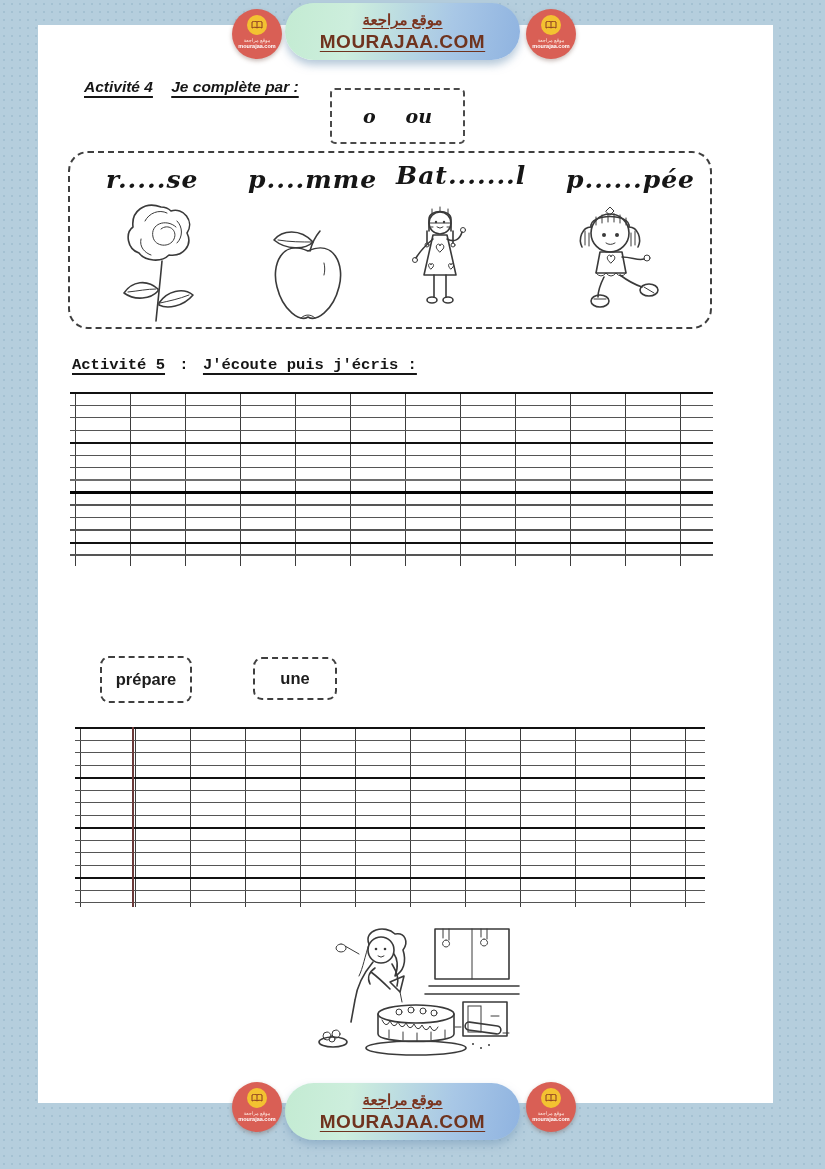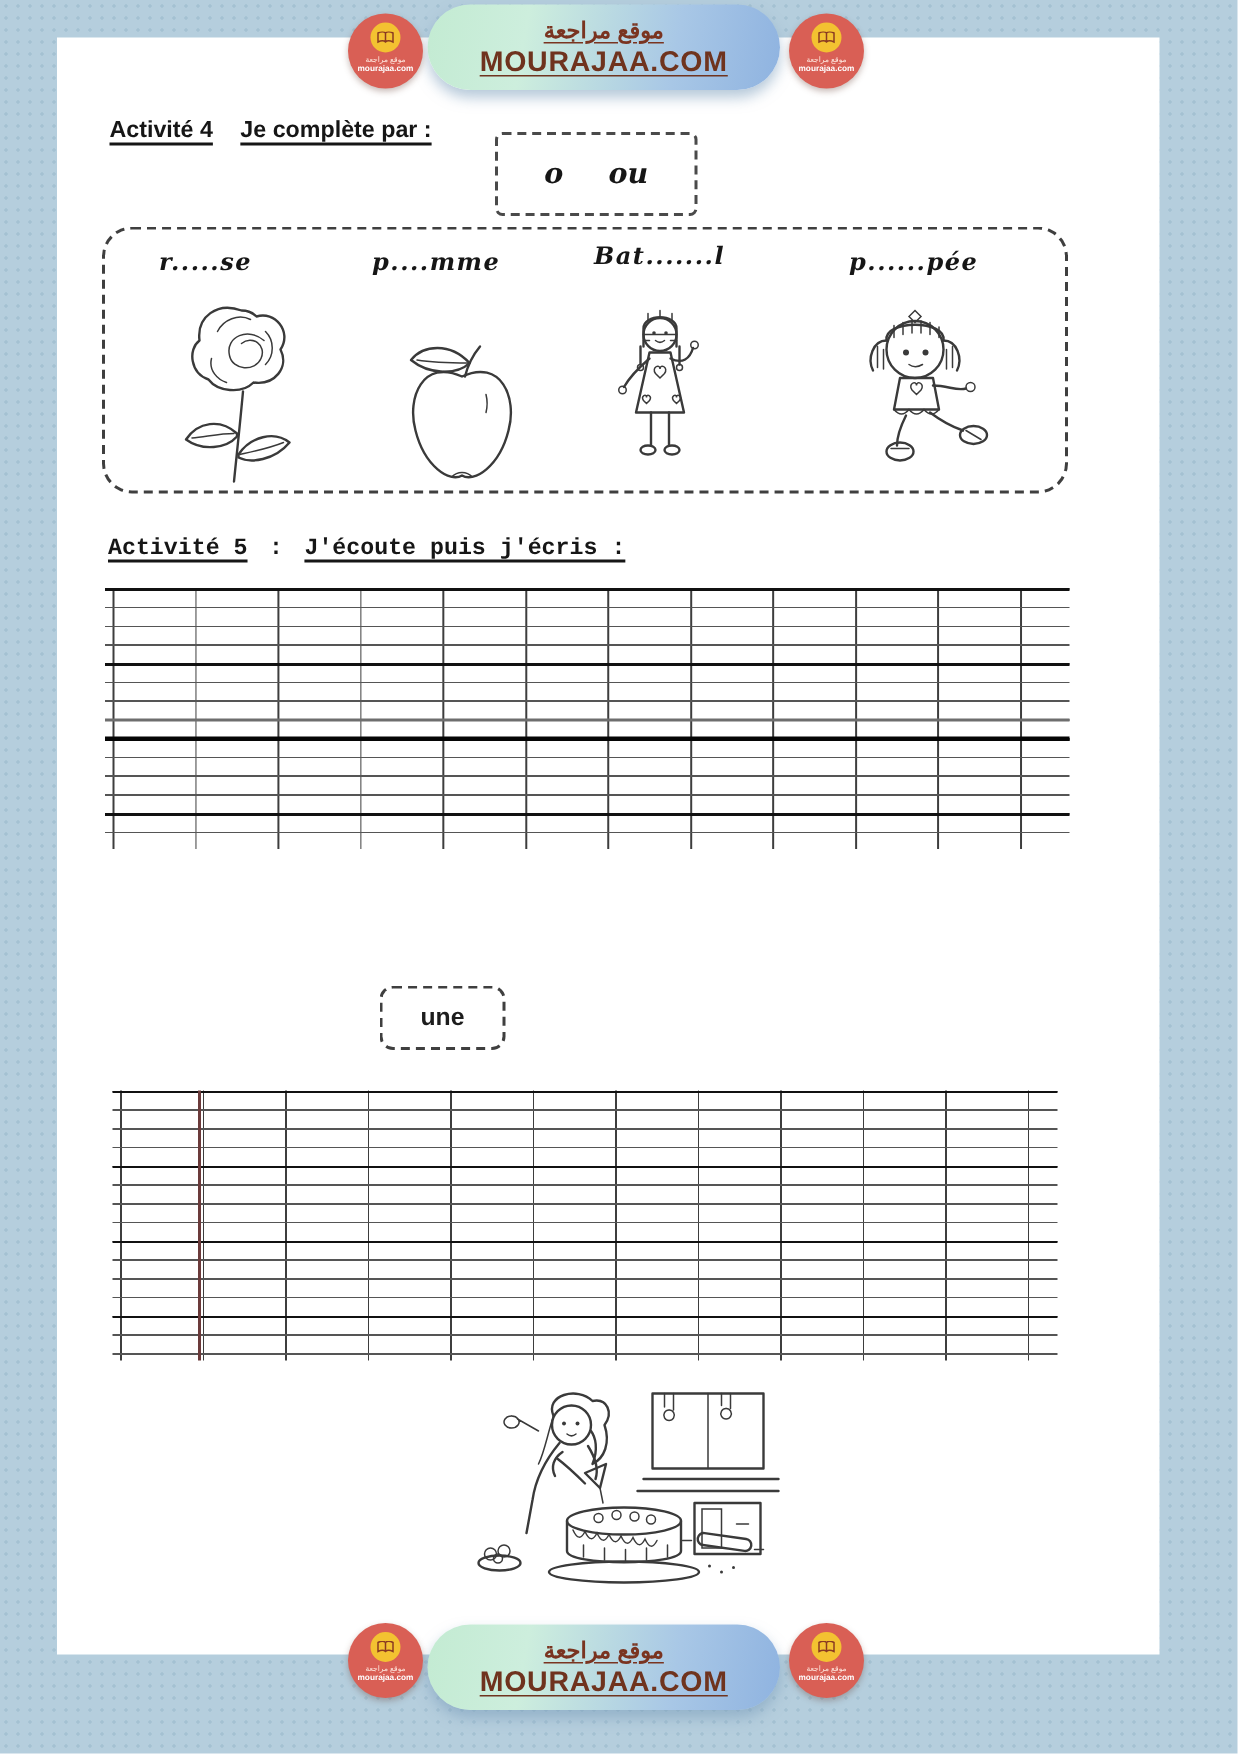--- a/index.html
+++ b/index.html
@@ -61,21 +61,21 @@
     position:absolute; left:292px; top:63px; width:135px; height:56px;
     border:2px dashed #4a4a4a; border-radius:5px;
     display:flex; align-items:center; justify-content:center; gap:30px;
   }
   .cursive{ font-family:"DejaVu Serif", serif; font-style:italic; font-weight:bold; }
   .choice-box span{ font-size:19px; }
   .big-box{
     position:absolute; left:30px; top:126px; width:644px; height:178px;
     border:2.5px dashed #3f3f3f; border-radius:20px;
   }
-  .fill-word{ position:absolute; font-size:16px; letter-spacing:1px; white-space:nowrap; }
+  .fill-word{ position:absolute; font-size:25px; letter-spacing:1px; white-space:nowrap; }
   .fig{ position:absolute; }
   .fig svg{ width:100%; height:100%; }
   .ln{ fill:none; stroke:#3a3a3a; stroke-width:1.6; stroke-linecap:round; stroke-linejoin:round; }
   .lnt{ fill:none; stroke:#3a3a3a; stroke-width:1; stroke-linecap:round; }
   .dotf{ fill:#3a3a3a; stroke:none; }
 
   
   .seyes{
     position:absolute;
     background-image:
@@ -93,21 +93,21 @@
     position:absolute; border:2.5px dashed #3f3f3f; border-radius:9px;
     display:flex; align-items:center; justify-content:center;
     font-size:16.5px; font-weight:bold; color:#1d1d1d; background:#fff;
   }
 </style>
 </head>
 <body>
 
 <div class="page">
 
-  <div class="head" style="left:35px; top:53px;">
+  <div class="head" style="left:46px; top:53px;font-style:italic;">
     <span class="t">Activité 4</span>
     <span class="i">Je complète par :</span>
   </div>
 
   <div class="choice-box">
     <span class="cursive">o</span>
     <span class="cursive">ou</span>
   </div>
 
   <div class="big-box">
@@ -192,20 +192,21 @@
     <span class="sep">:</span>
     <span class="i nogap">J'écoute puis j'écris :</span>
   </div>
 
   <div class="seyes" style="left:32px; top:367px; width:643px; height:174px;">
     <div class="x-gray"></div>
     <div class="x-heavy"></div>
   </div>
 
 
+  <div class="card" style="left:62px;  top:631px; width:92px; height:47px;">prépare</div>
   <div class="card" style="left:215px; top:632px; width:84px; height:43px;">une</div>
 
   <div class="seyes" style="left:37px; top:702px; width:630px; height:180px;">
     <div class="margin"></div>
   </div>
 
   <div class="fig" style="left:277px; top:901px; width:206px; height:134px;">
     <svg viewBox="0 0 206 134">
 
       <rect class="ln" x="120" y="3" width="74" height="50"></rect>

